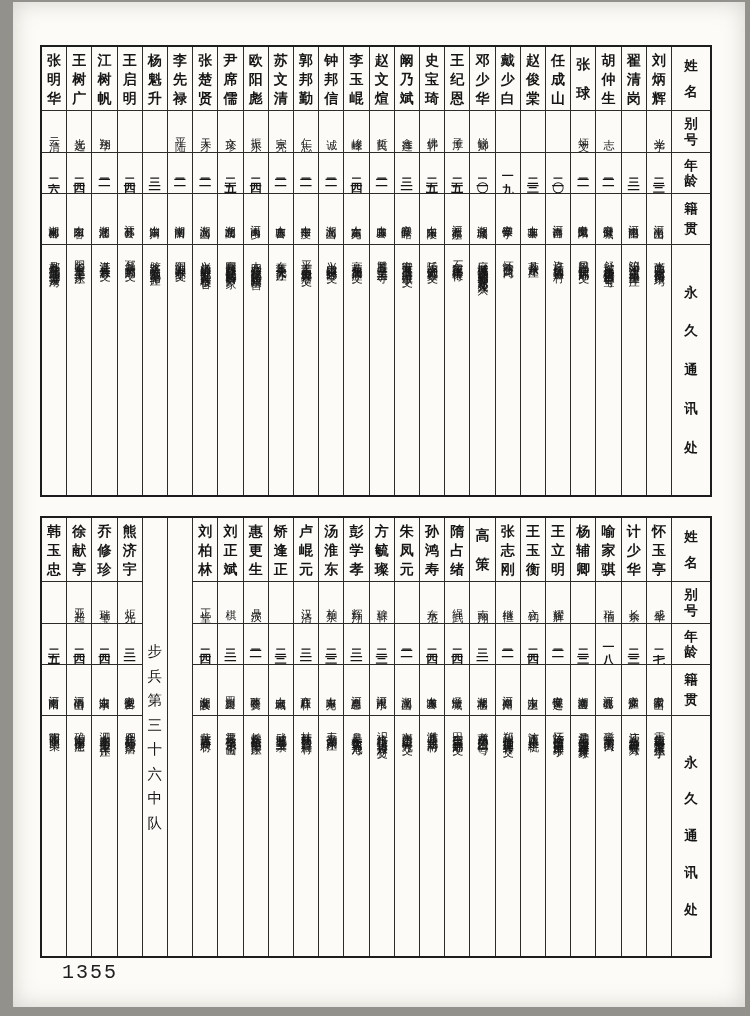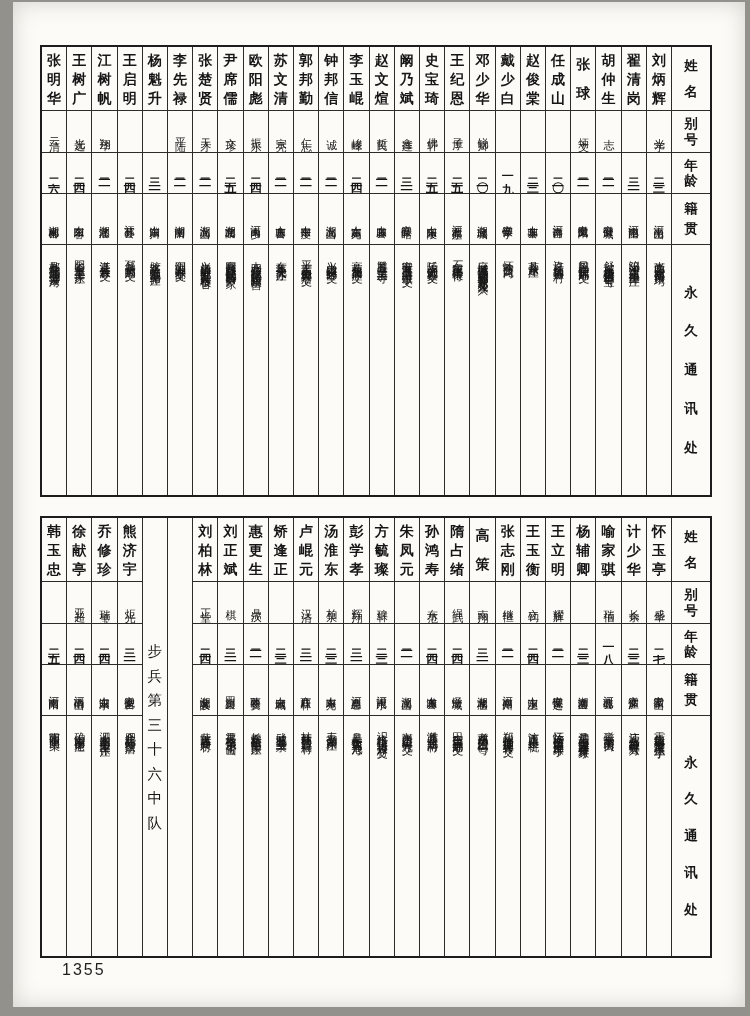--- a/index.html
+++ b/index.html
@@ -43,21 +43,21 @@
   .header .cell{font-weight:bold;font-size:13.5px;}
   .header .cell span{display:block;line-height:1;}
   .header .cell.name,.header .cell.alias,.header .cell.age,.header .cell.origin{
     justify-content:space-around;padding:5px 0;}
   .header .cell.addr{justify-content:space-around;padding:28px 0;}
   .col.fullcol .cell{height:100%;flex:1 1 auto;border-bottom:none;}
   .col.divider .cell{justify-content:center;}
   .col.divider .cell span{display:block;line-height:1;font-size:14.5px;margin:5px 0;}
   .pageno{
     position:absolute;left:62px;top:961px;
-    font-family:Liberation Sans, sans-serif;font-size:16px;letter-spacing:2px;color:#1e1e1e;
+    font-family:Liberation Mono, monospace;font-size:20px;letter-spacing:2px;color:#1e1e1e;
   }
 </style>
 </head>
 <body>
 
 <div class="page"></div>
 
 <section class="roster" id="table-0">
     <div class="col header">
       <div class="cell name">

